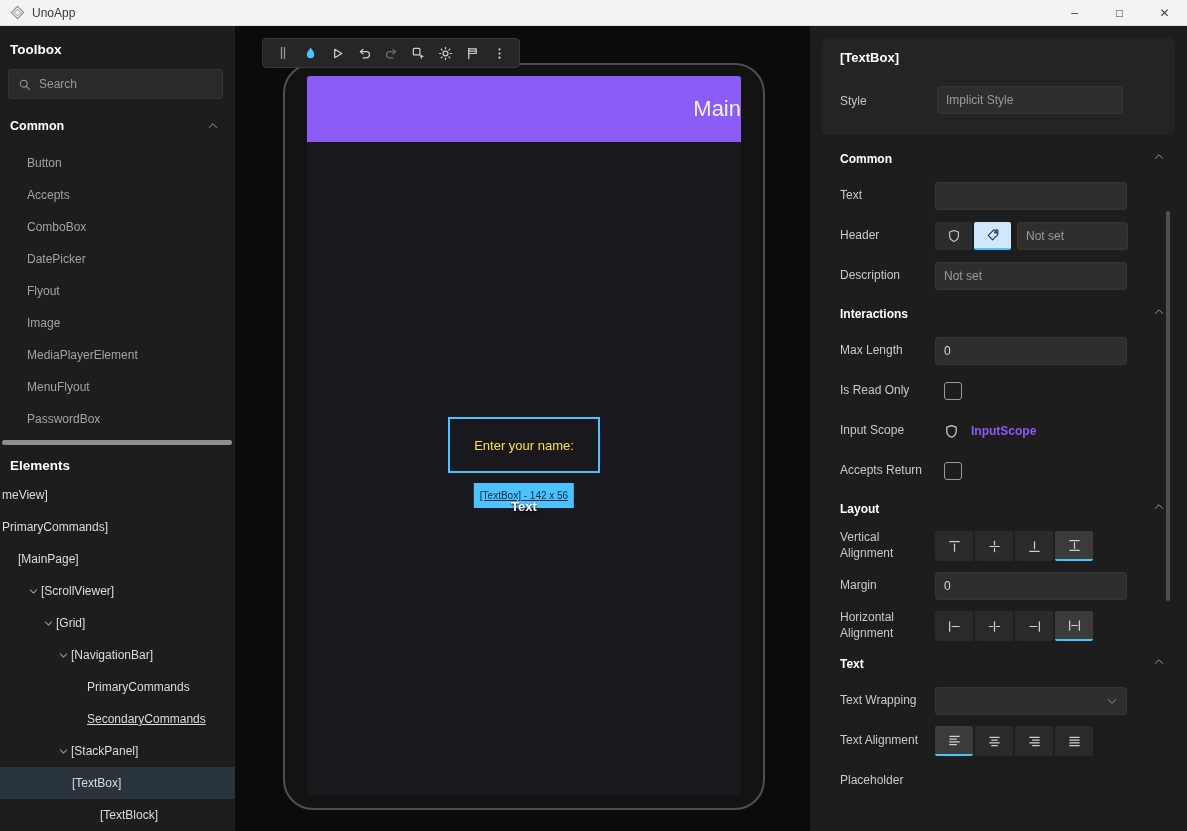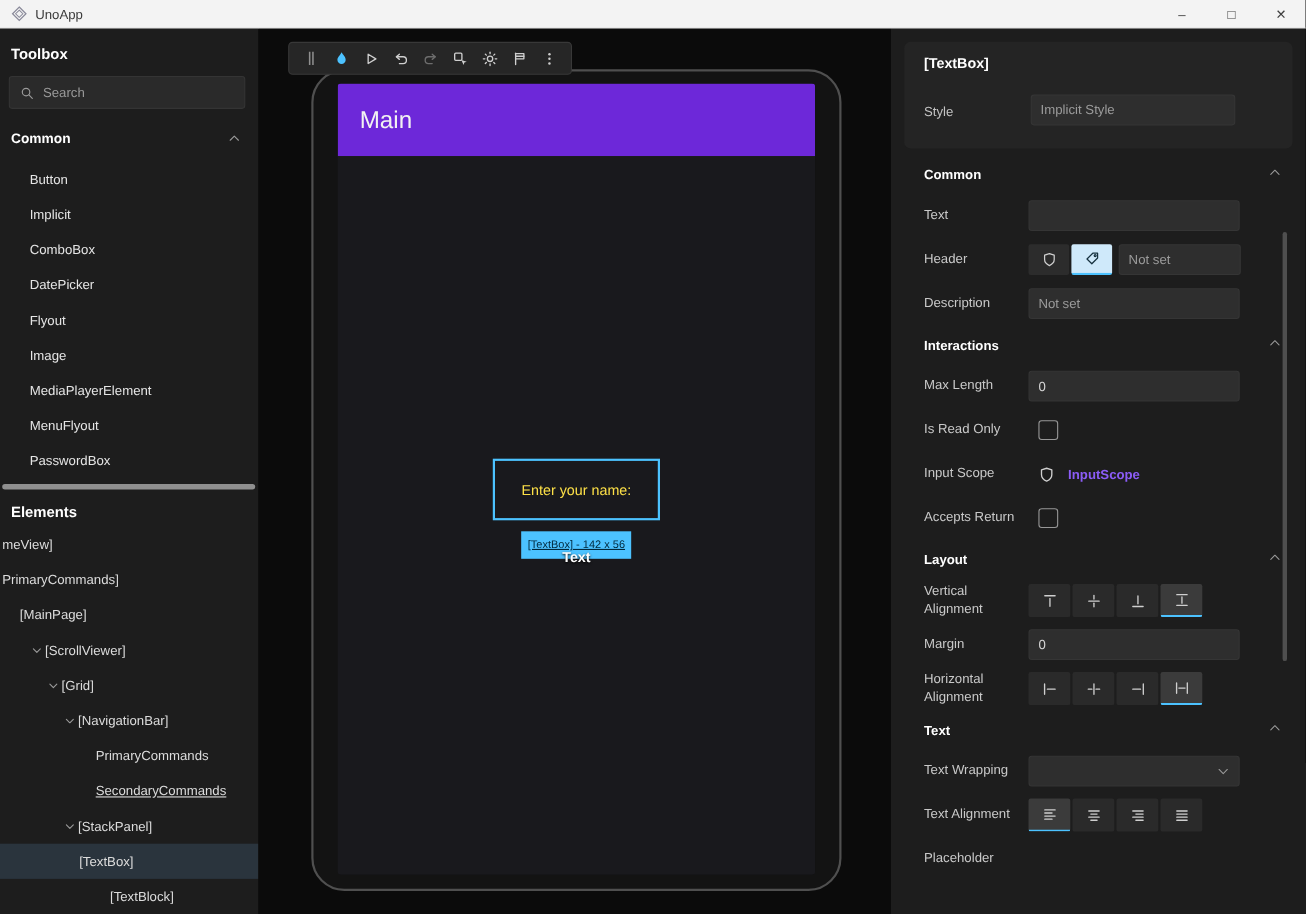--- a/index.html
+++ b/index.html
@@ -21,43 +21,43 @@
   
   .sidebar { width:235px; background:#1d1d1d; position:relative; overflow:hidden; flex:none; }
   .sb-title { font-weight:bold; font-size:13.5px; color:#ffffff; padding:16px 0 8px 10px; }
   .search { margin:4px 12px 10px 8px; height:30px; background:#2a2a2a; border:1px solid #343434;
             border-radius:3px; display:flex; align-items:center; gap:8px; padding:0 9px; }
   .search input { flex:1; background:transparent; border:none; outline:none; color:#cfcfcf; font-size:12px; }
   .search input::placeholder { color:#9a9a9a; }
   .section-hdr { display:flex; align-items:center; justify-content:space-between;
                  padding:10px 16px 10px 10px; font-weight:bold; font-size:12.5px; color:#ffffff; }
   .tb-list { margin-top:4px; }
-  .tb-item { height:32px; line-height:32px; padding-left:27px; font-size:12px; color:#e5e5e5; cursor:default; }
+  .tb-item { height:32px; line-height:32px; padding-left:27px; font-size:12px; color:#a3a3a3; cursor:default; }
   .hscroll { height:7px; margin:4px 0 0 0; position:relative; }
   .hscroll .thumb { position:absolute; left:2px; top:1px; height:5px; width:230px;
                     background:#8f8f8f; border-radius:3px; }
   .el-title { font-weight:bold; font-size:13.5px; color:#ffffff; padding:12px 0 6px 10px; }
   .tree { }
   .tree-row { height:32px; display:flex; align-items:center; font-size:12px; color:#dcdcdc; cursor:default; }
   .tree-row.selected { background:#2a343d; }
   .tree-chev { width:15px; display:flex; align-items:center; justify-content:center; flex:none; }
 
   
   .canvas { flex:1; background:#0b0b0b; position:relative; min-width:0; }
   .cv-toolbar { position:absolute; left:27px; top:12px; height:30px; background:#262626;
                 border:1px solid #383838; border-radius:4px; display:flex; align-items:center;
                 gap:5px; padding:0 9px; z-index:5; }
   .tool-btn { width:22px; height:22px; border:none; background:transparent; display:flex;
               align-items:center; justify-content:center; border-radius:3px; cursor:default; }
   .device { position:absolute; left:48px; top:37px; width:482px; height:747px;
             border:2px solid #4f4f4f; border-radius:30px; background:#131313; }
   .screen { position:absolute; left:22px; top:11px; width:434px; height:719px;
             background:#19191d; border-radius:3px; overflow:hidden; }
-  .app-hdr { height:66px; background:#6d28d9; display:flex; align-items:center; padding-left:20px;
-             font-size:22px; color:#f2f2f2; }
+  .app-hdr { height:66px; background:#8b5cf6; display:flex; align-items:center; padding-left:20px;
+             font-size:22px; color:#f2f2f2;justify-content:flex-end; }
   .screen-body { position:relative; height:653px; background:#19191d; }
   .cv-textbox { position:absolute; left:50%; transform:translateX(-50%); top:275px;
                 width:152px; height:56px; border:2px solid #4cc2ff; display:flex; align-items:center;
                 justify-content:center; font-size:13px; color:#fde047; background:transparent; }
   .size-badge { position:absolute; left:50%; transform:translateX(-50%); top:341px;
                 background:#4cc2ff; color:#00293d; font-size:10px; padding:7px 6px; white-space:nowrap;text-decoration:underline; }
   .cv-textblock { position:absolute; left:50%; transform:translateX(-50%); top:357px;
                   font-size:13px; font-weight:bold; color:#ffffff; text-shadow:0 1px 2px #000; }
 
   
@@ -159,21 +159,21 @@
         <span>Common</span>
         <span style="display:flex;">
           <svg class="ic subtle" width="12" height="12" viewBox="0 0 16 16">
               <polyline points="3,10 8,5 13,10"></polyline>
             </svg>
         </span>
       </div>
 
       <div class="tb-list">
         <div class="tb-item">Button</div>
-        <div class="tb-item">Implicit</div>
+        <div class="tb-item">Accepts</div>
         <div class="tb-item">ComboBox</div>
         <div class="tb-item">DatePicker</div>
         <div class="tb-item">Flyout</div>
         <div class="tb-item">Image</div>
         <div class="tb-item">MediaPlayerElement</div>
         <div class="tb-item">MenuFlyout</div>
         <div class="tb-item">PasswordBox</div>
       </div>
 
       <div class="hscroll">

